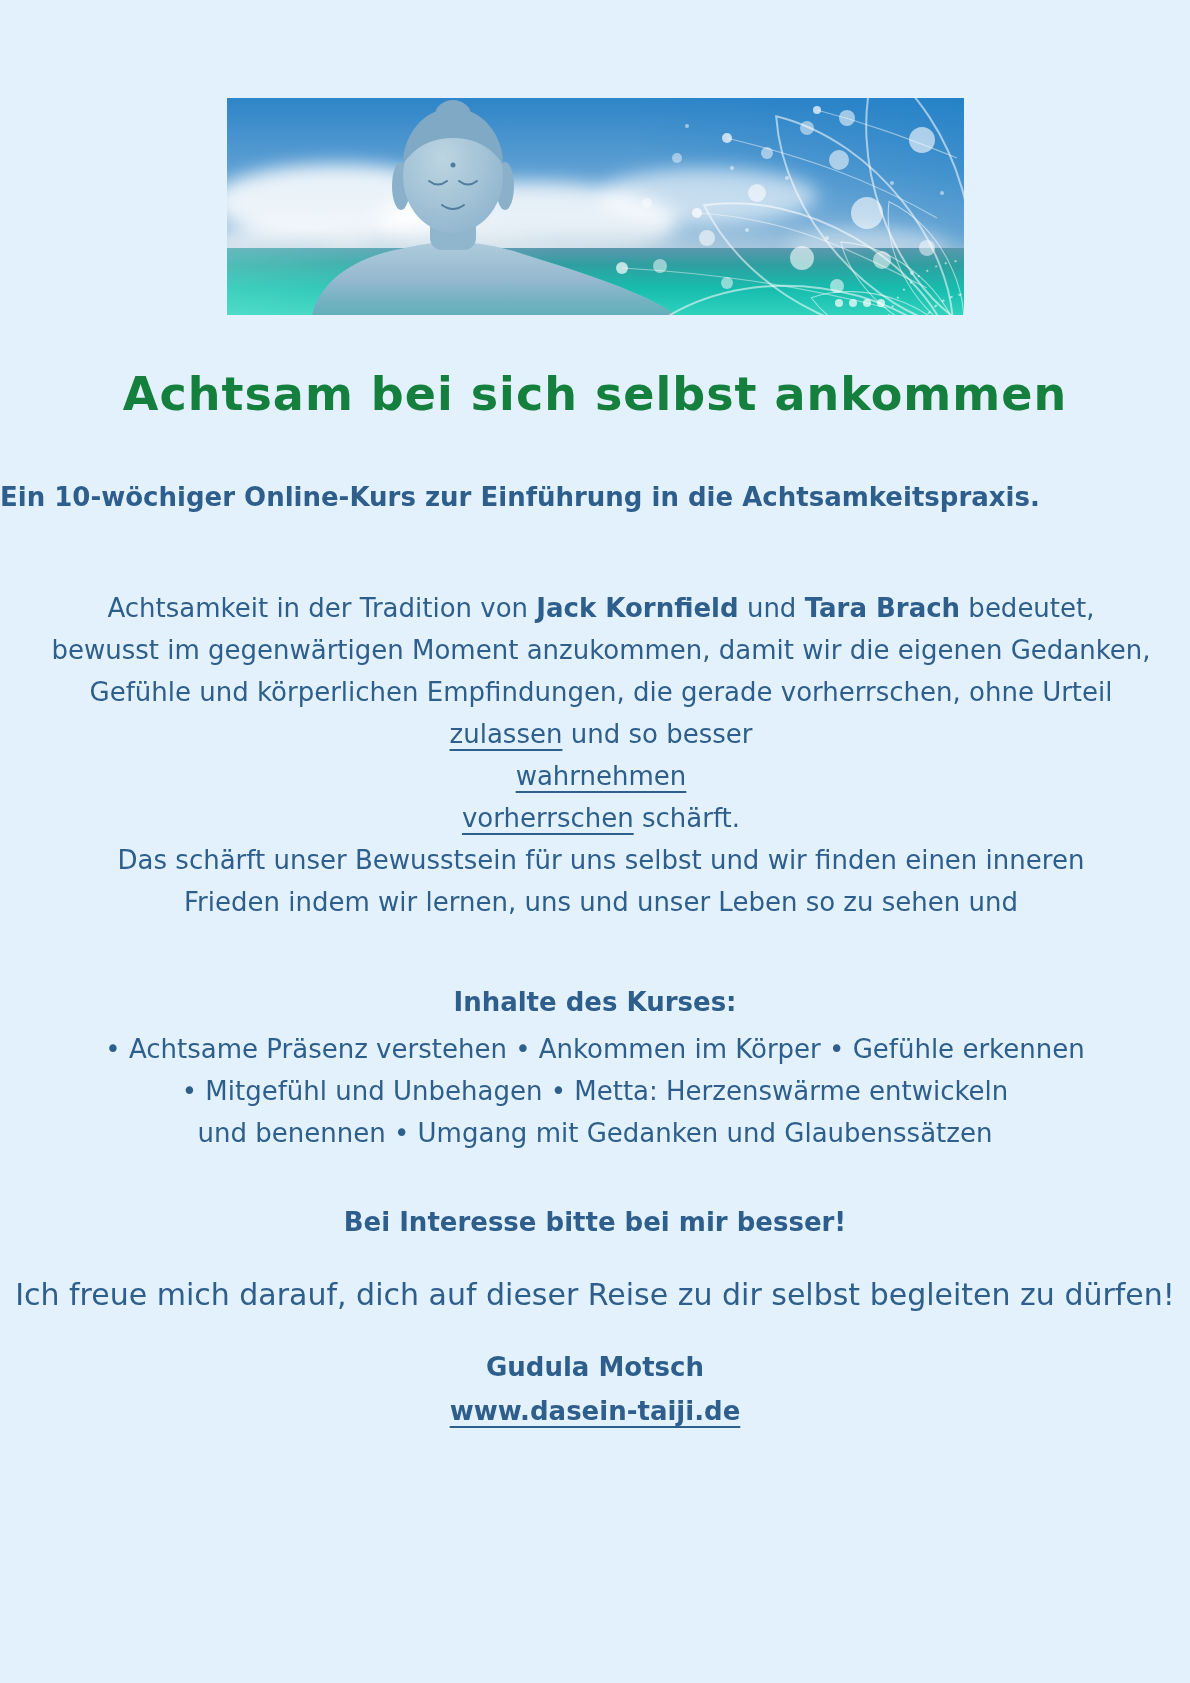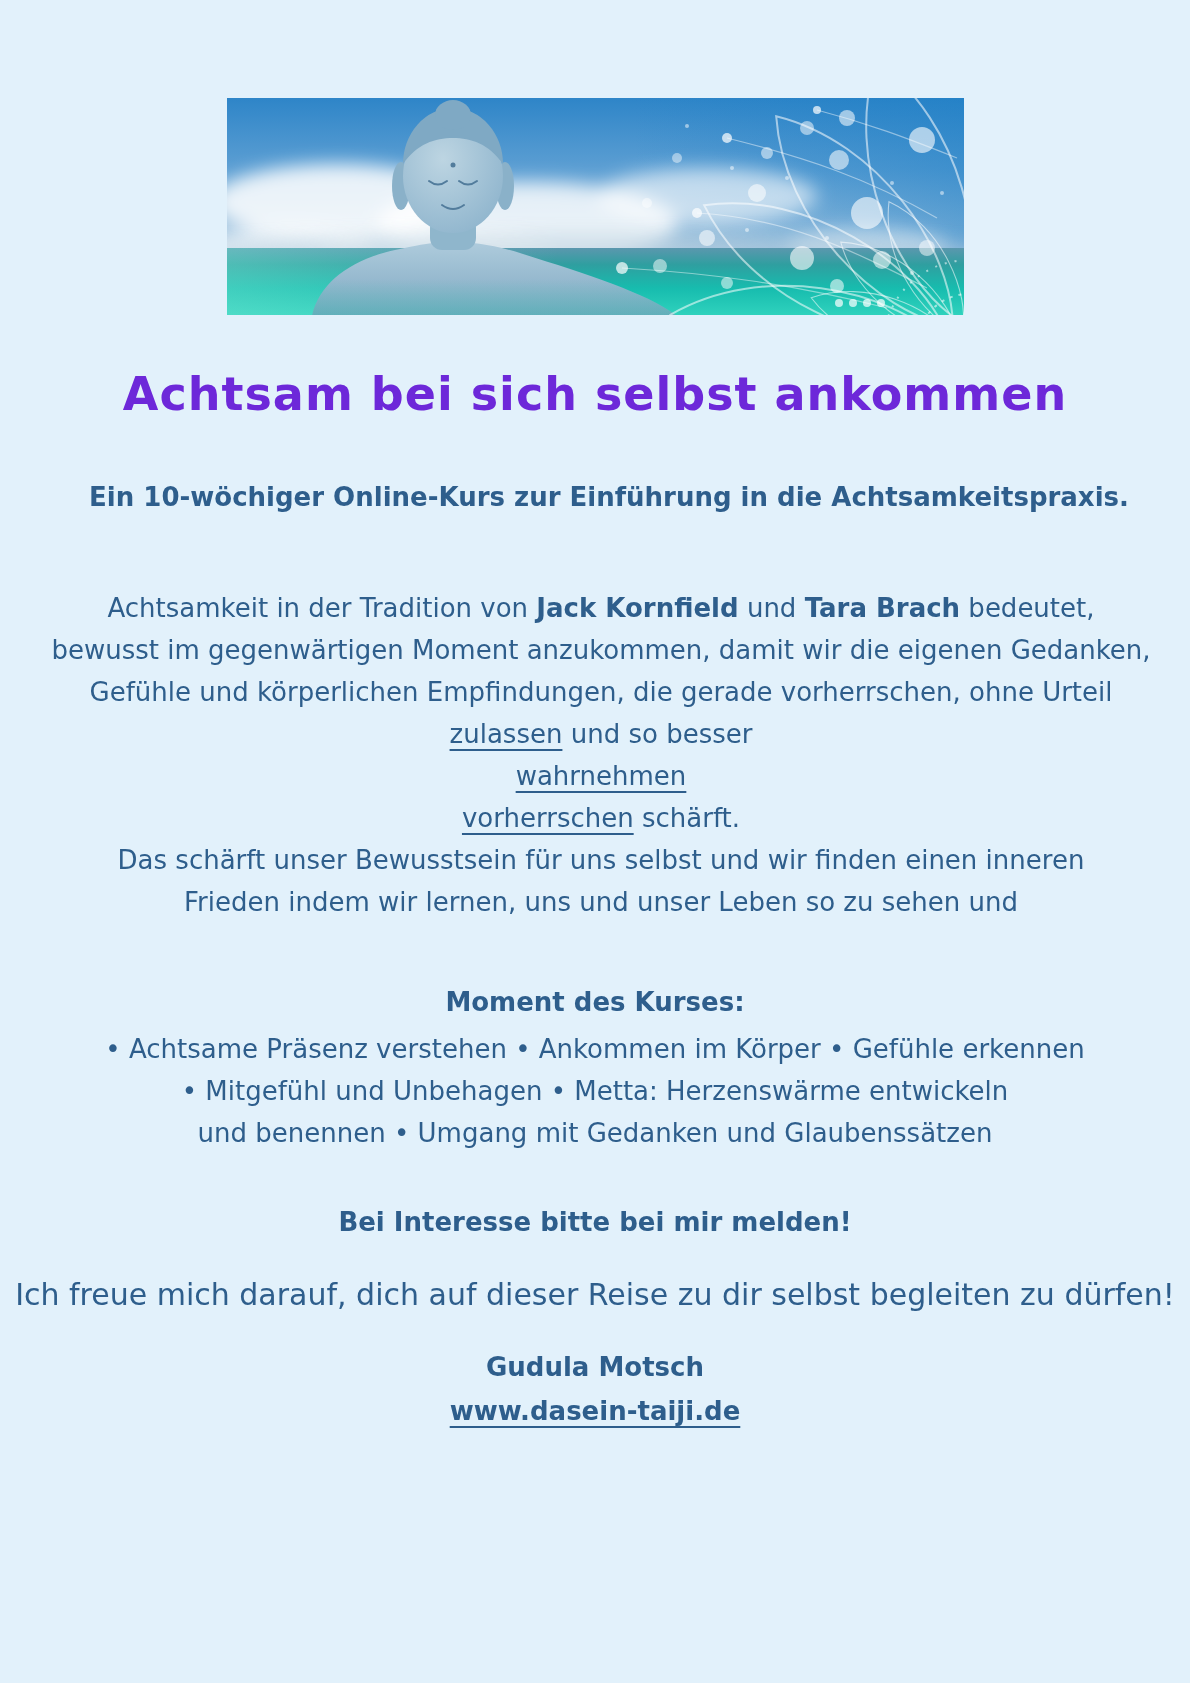--- a/index.html
+++ b/index.html
@@ -19,29 +19,28 @@
     overflow:hidden;
   }
   .photo svg{display:block;width:100%;height:100%;}
   .title{
     margin:50px 0 0;
     text-align:center;
     font-size:46px;
     font-weight:600;
     letter-spacing:1px;
     line-height:58px;
-    color:#6d28d9;
+    color:#15803d;
   }
   .subtitle{
     margin-top:56px;
-    text-align:center;
+    text-align:left;
     font-size:26px;
     font-weight:700;
     line-height:36px;
-    margin-left:28px;
   }
   .intro{
     margin-top:72px;
     font-size:26px;
     line-height:42px;
     text-align:center;
     padding-left:12px;
   }
   .intro .line{min-height:42px;}
   .b{font-weight:700;}
@@ -256,27 +255,27 @@
     <div class="line"><span>Achtsamkeit in der Tradition von </span><span class="b">Jack Kornfield</span><span> und </span><span class="b">Tara Brach</span><span> bedeutet,</span></div>
     <div class="line">bewusst im gegenwärtigen Moment anzukommen, damit wir die eigenen Gedanken,</div>
     <div class="line">Gefühle und körperlichen Empfindungen, die gerade vorherrschen, ohne Urteil</div>
     <div class="line"><span class="u">zulassen</span><span> und so besser</span></div>
     <div class="line"><span class="u">wahrnehmen</span></div>
     <div class="line"><span class="u">vorherrschen</span><span> schärft.</span></div>
     <div class="line">Das schärft unser Bewusstsein für uns selbst und wir finden einen inneren</div>
     <div class="line">Frieden indem wir lernen, uns und unser Leben so zu sehen und</div>
   </div>
 
-  <div class="contents-heading">Moment des Kurses:</div>
+  <div class="contents-heading">Inhalte des Kurses:</div>
   <div class="contents">
     <div class="line">• Achtsame Präsenz verstehen • Ankommen im Körper • Gefühle erkennen</div>
     <div class="line">• Mitgefühl und Unbehagen • Metta: Herzenswärme entwickeln</div>
     <div class="line">und benennen • Umgang mit Gedanken und Glaubenssätzen</div>
   </div>
 
-  <div class="cta">Bei Interesse bitte bei mir melden!</div>
+  <div class="cta">Bei Interesse bitte bei mir besser!</div>
 
   <div class="closing">Ich freue mich darauf, dich auf dieser Reise zu dir selbst begleiten zu dürfen!</div>
 
   <div class="sig-name">Gudula Motsch</div>
   <div class="sig-site"><a>www.dasein-taiji.de</a></div>
 
 </div>
 
 </body></html>

